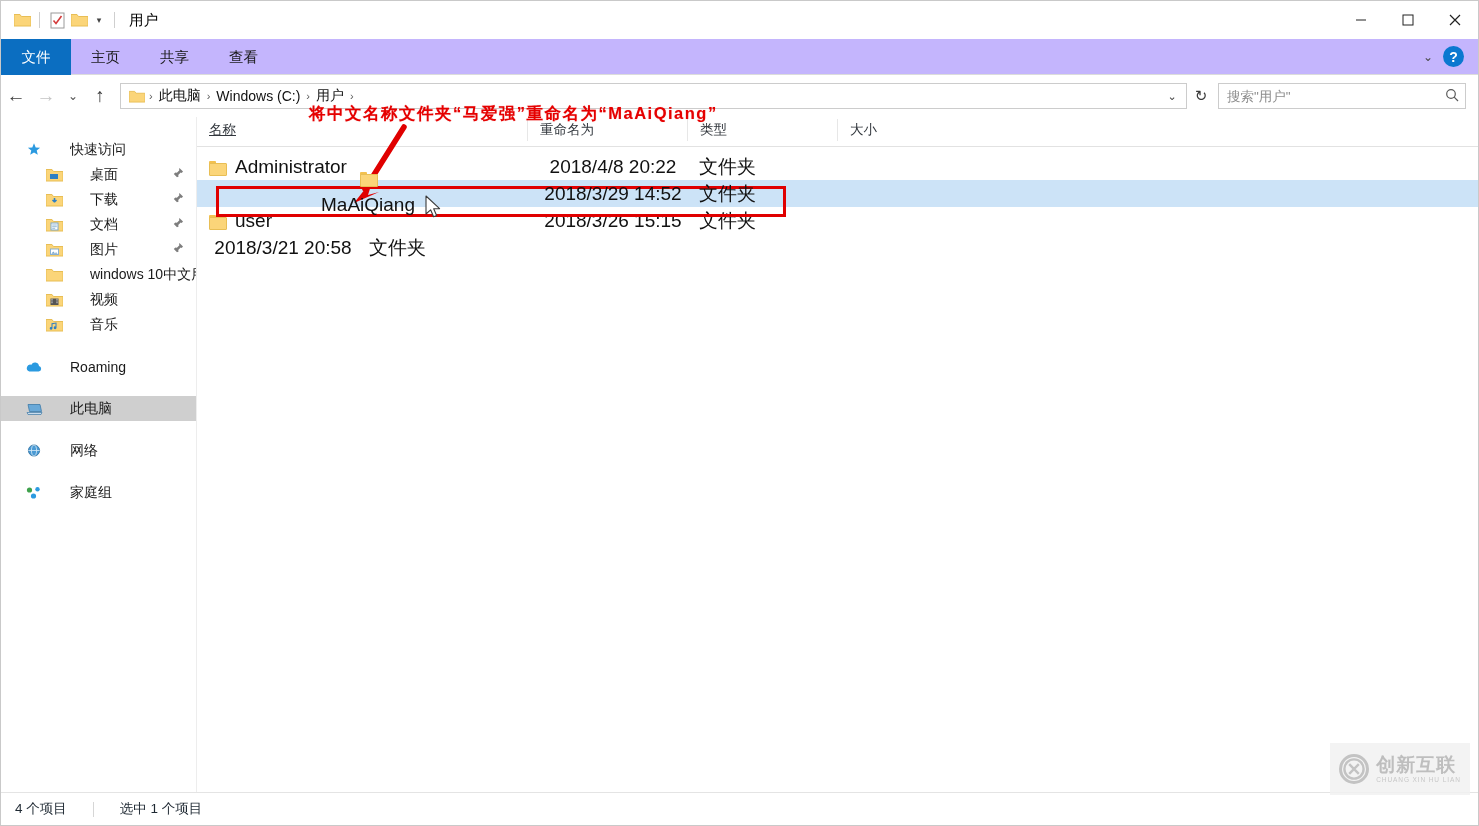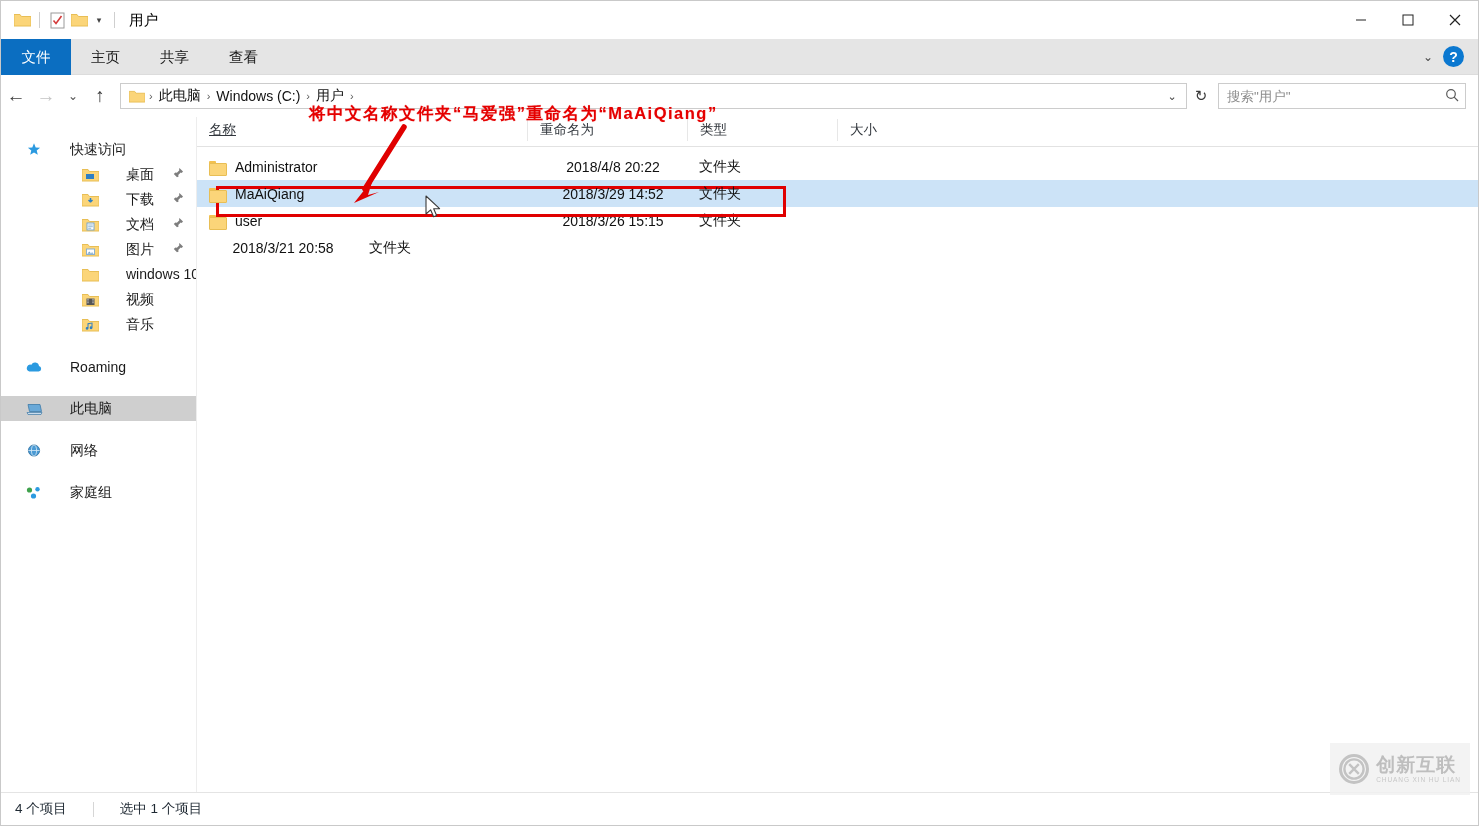--- a/index.html
+++ b/index.html
@@ -41,21 +41,21 @@
     position: absolute; right: 0; top: 0; height: 38px; display: flex;
   }
   .win-btn {
     width: 47px; height: 38px; display: flex; align-items: center; justify-content: center;
     color: #222;
   }
 
   
   .ribbon {
     position: absolute; top: 38px; left: 0; width: 100%; height: 36px;
-    background: #e5e5e5;
+    background: #c4b5fd;
     display: flex; align-items: stretch;
     border-bottom: 1px solid #dcdcdc;
   }
   .tab {
     display: flex; align-items: center; justify-content: center;
     padding: 0 20px; font-size: 14.5px; color: #1a1a1a; cursor: default;
     height: 36px;
   }
   .tab.active { background: #0b6ec1; color: #ffffff; min-width: 70px; }
   .ribbon-right {
@@ -119,21 +119,21 @@
   .nav-pane {
     width: 196px; background: #ffffff; padding-top: 14px;
     border-right: 1px solid #ededed;
     overflow: hidden; flex-shrink: 0;
   }
   .nav-item {
     height: 25px; display: flex; align-items: center;
     padding-left: 28px; font-size: 14px; color: #1a1a1a;
     position: relative; white-space: nowrap; gap: 20px;
   }
-  .nav-item.child { padding-left: 44px; margin-left: 36px; }
+  .nav-item.child { padding-left: 44px; }
   .nav-item.root { padding-left: 24px; margin-top: 6px; }
   .nav-item.selected { background: #cfcfcf; }
   .nav-ico {
     width: 18px; height: 18px; margin-right: 7px;
     display: inline-flex; align-items: center; justify-content: center; flex-shrink: 0;
   }
   .nav-label { overflow: hidden; text-overflow: clip; }
   .pin {
     position: absolute; right: 12px; top: 5px; color: #7d7d7d; font-size: 12px;
   }
@@ -153,21 +153,21 @@
   }
   .col:first-child { border-left: none; text-decoration: underline; }
   .col-name { width: 330px; }
   .col-date { width: 160px; }
   .col-type { width: 150px; }
   .col-size { width: 100px; }
 
   .rows { padding-top: 6px; }
   .row {
     display: flex; align-items: center; height: 27px;
-    font-size: 14px; color: #111;
+    font-size: 19px; color: #111;
   }
   .row .cell { padding-left: 12px; white-space: nowrap; }
   .row .cell.name {
     width: 330px; display: flex; align-items: center; gap: 9px; padding-left: 12px;
   }
   .row .cell.date { width: 160px; text-align: center; }
   .row .cell.type { width: 150px; }
   .row .cell.size { width: 100px; }
   .row.selected { background: #cce3f7; }
   .row-sel-bg {
@@ -512,21 +512,21 @@
             <span class="folder"></span>
             <span>Administrator</span>
           </div>
           <div class="cell date">2018/4/8 20:22</div>
           <div class="cell type">文件夹</div>
           <div class="cell size"></div>
         </div>
 
         <div class="row selected" style="position:relative;">
           <div class="row-sel-bg" style="left:0;top:0;width:724px;"></div>
-          <div class="cell name" style="position:relative;z-index:1;">
+          <div class="cell name" style="position:relative;z-index:1;flex-direction:column;">
             <span class="folder"></span>
             <span>MaAiQiang</span>
           </div>
           <div class="cell date" style="position:relative;z-index:1;">2018/3/29 14:52</div>
           <div class="cell type" style="position:relative;z-index:1;">文件夹</div>
           <div class="cell size" style="position:relative;z-index:1;"></div>
         </div>
 
         <div class="row">
           <div class="cell name">

